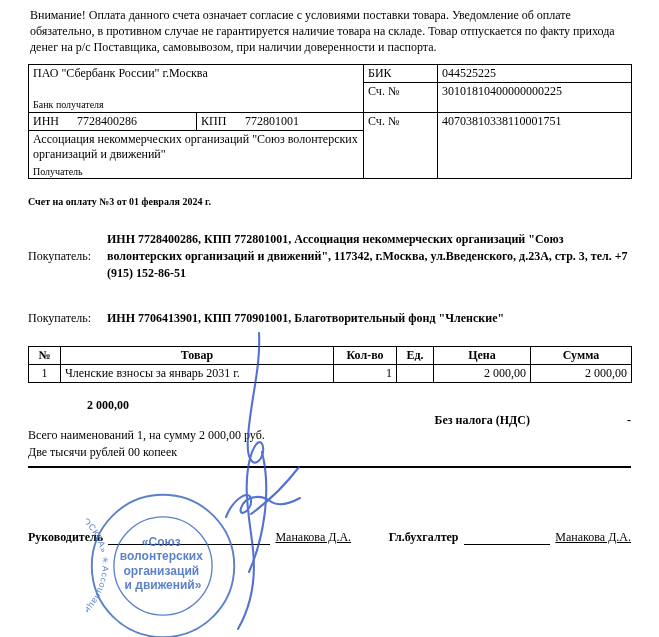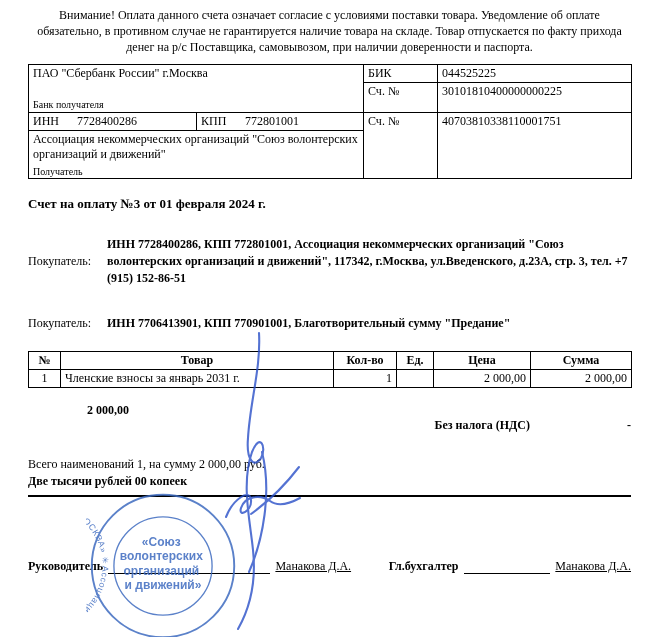--- a/index.html
+++ b/index.html
@@ -7,57 +7,57 @@
   body {
     background:#ffffff;
     font-family:"Liberation Serif", serif;
     font-size:12px;
     color:#000;
     position:relative;
     overflow:hidden;
   }
   .page { padding:6px 28px 0 28px; position:relative; }
 
-  .warning { text-align:center; line-height:1.32; margin:2px 2px 9px 2px; }
+  .warning { text-align:left; line-height:1.32; margin:2px 2px 9px 2px; }
 
   table { border-collapse:collapse; table-layout:fixed; width:603px; }
   td, th { border:1px solid #000; padding:1px 4px; font-size:12px; overflow:hidden; }
 
   .bank-table td { vertical-align:middle; }
   .bank-table .vtop { vertical-align:top; }
   .cell-flex { display:flex; flex-direction:column; justify-content:space-between; }
   .bank-cell-inner { min-height:44px; }
   .payee-cell-inner { min-height:45px; }
   .caption { font-size:10px;font-family:Liberation Serif, serif; }
   .lbl { display:inline-block; min-width:44px; }
   .row-corr td { height:30px; }
   .row-bik td { height:17px; }
   .row-inn td { height:17px; }
 
-  .title { font-size:13px; font-weight:bold; margin-top:17px; }
+  .title { font-size:10px; font-weight:bold; margin-top:17px; }
 
   .party-row { display:flex; align-items:center; }
   .party-row.supplier { margin-top:24px; }
   .party-row.buyer { margin-top:29px; }
   .party-label { width:79px; flex-shrink:0; }
   .party-value { font-weight:bold; line-height:1.38; }
 
   .items-table { margin-top:19px; }
   .items-table th { font-weight:bold; text-align:center; height:16px; }
   .items-table td { height:17px; }
   .ta-c { text-align:center; }
   .ta-r { text-align:right; }
 
   .totals { margin-top:15px; }
   .totals-row { display:flex; width:603px; line-height:15px; }
   .t-label { width:502px; text-align:right; font-weight:bold; }
   .t-value { width:101px; text-align:right; font-weight:bold; }
 
-  .count-line { margin-top:24px; }
-  .words-line { margin-top:2px; font-weight:bold; }
+  .count-line { margin-top:0; }
+  .words-line { margin-top:2px; font-weight:normal; }
 
   .divider { margin-top:6px; width:603px; border-top:2px solid #000; }
 
   .sig-row { display:flex; align-items:flex-end; margin-top:62px; line-height:15px; }
   .sig-label { font-weight:bold; white-space:nowrap; }
   .sig-line { border-bottom:1px solid #000; height:14px; margin:0 5px; }
   .sig-line-1 { width:172px; }
   .sig-line-2 { width:92px; }
   .sig-name { white-space:nowrap;text-decoration:underline; }
   .sig-gap { width:40px; }
@@ -127,21 +127,21 @@
 
   <h1 class="title">Счет на оплату №3 от 01 февраля 2024 г.</h1>
 
   <div class="party-row supplier">
     <span class="party-label">Покупатель:</span>
     <span class="party-value">ИНН 7728400286, КПП 772801001, Ассоциация некоммерческих организаций "Союз волонтерских организаций и движений", 117342, г.Москва, ул.Введенского, д.23А, стр. 3, тел. +7 (915) 152-86-51</span>
   </div>
 
   <div class="party-row buyer">
     <span class="party-label">Покупатель:</span>
-    <span class="party-value">ИНН 7706413901, КПП 770901001, Благотворительный сумму "Предание"</span>
+    <span class="party-value">ИНН 7706413901, КПП 770901001, Благотворительный фонд "Членские"</span>
   </div>
 
   <table class="items-table">
     <colgroup>
       <col style="width:32px">
         <col style="width:273px">
         <col style="width:63px">
         <col style="width:37px">
         <col style="width:97px">
         <col style="width:101px">

